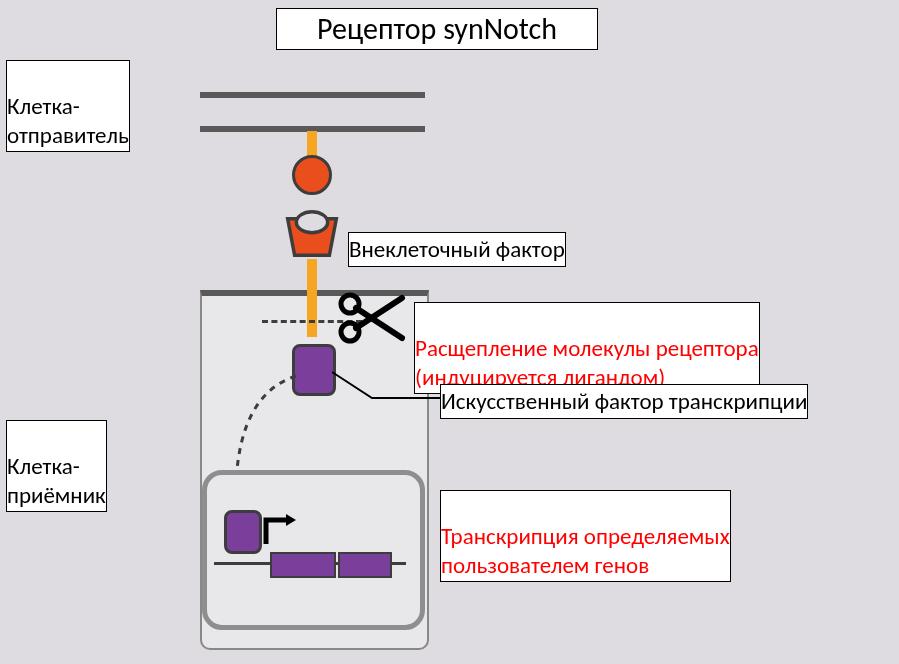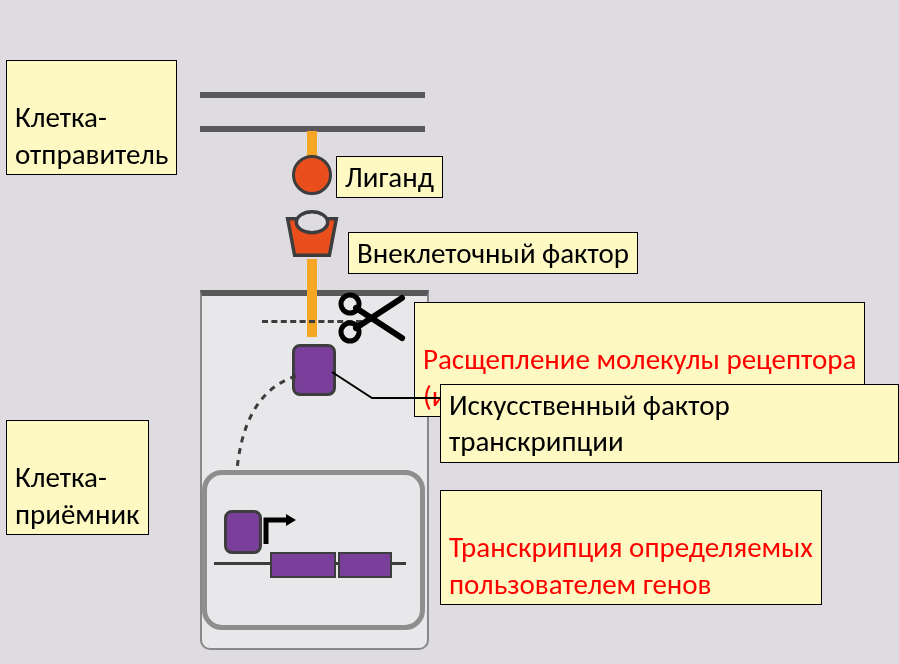--- a/index.html
+++ b/index.html
@@ -1,19 +1,19 @@
 <!DOCTYPE html>
 <html><head>
 <meta charset="utf-8">
 <style>
   html,body{margin:0;padding:0}
   body{width:899px;height:664px;background:#dedce0;font-family:Calibri,Arial,sans-serif;position:relative}
   .canvas{position:absolute;left:0;top:0;width:899px;height:664px}
   .title-box{position:absolute;background:#fff;border:1px solid #000;font-size:30px;line-height:1.2;text-align:center;padding:2px 6px}
-  .label-box{position:absolute;background:#fef9c3;border:1px solid #000;font-size:29px;line-height:1.25;padding:2px 8px;color:#000}
+  .label-box{position:absolute;background:#ffffff;border:1px solid #000;font-size:23px;line-height:1.25;padding:2px 0;color:#000}
   .red{color:#ff0000}
   .sender-cell{position:absolute;background:#dedce0;border-top:6px solid #595959;border-bottom:6px solid #595959}
   .receiver-cell{position:absolute;background:#e8e7ea;border:2px solid #888;border-top:6px solid #595959;border-radius:0 0 10px 10px}
   .stalk{position:absolute;background:#f6a623;width:10px}
   .ligand-circle{position:absolute;width:34px;height:34px;background:#ea4e1d;border:3px solid #3d3d3d;border-radius:50%}
   .cup{position:absolute;width:60px;height:40px}
   .tf-box{position:absolute;background:#7a3f9a;border:3px solid #3d3d3d;border-radius:8px}
   .gene-box{position:absolute;background:#7a3f9a;border:2px solid #3d3d3d}
   .nucleus{position:absolute;background:#e8e7ea;border:5px solid #8e8e8e;border-radius:20px}
   .dna-line{position:absolute;height:3px;background:#3d3d3d}
@@ -63,34 +63,34 @@
   <svg style="left:262px;top:514px" width="34" height="34" viewBox="0 0 34 34">
     <path d="M4 30 L4 6 L24 6" fill="none" stroke="#000" stroke-width="5"></path>
     <path d="M24 0 L34 6 L24 12 Z" fill="#000"></path>
   </svg>
 
   <div class="dna-line" style="left:214px;top:562px;width:192px"></div>
 
   <div class="gene-box" style="left:270px;top:552px;width:62px;height:22px"></div>
   <div class="gene-box" style="left:338px;top:552px;width:50px;height:22px"></div>
 
+  <div class="title-box" style="left:276px;top:8px;width:308px">
+    <span>Рецептор synNotch</span>
+  </div>
 
   <div class="label-box" style="left:6px;top:60px;white-space:pre-line">
     <span>Клетка-
 отправитель</span>
   </div>
 
   <div class="label-box" style="left:6px;top:420px;white-space:pre-line">
     <span>Клетка-
 приёмник</span>
   </div>
 
-  <div class="label-box" style="left:336px;top:156px">
-    <span>Лиганд</span>
-  </div>
 
 
   <div class="label-box" style="left:348px;top:232px">
     <span>Внеклеточный фактор</span>
   </div>
 
   <div class="label-box red" style="left:414px;top:302px;white-space:pre-line">
     <span>Расщепление молекулы рецептора
 (индуцируется лигандом)</span>
   </div>

